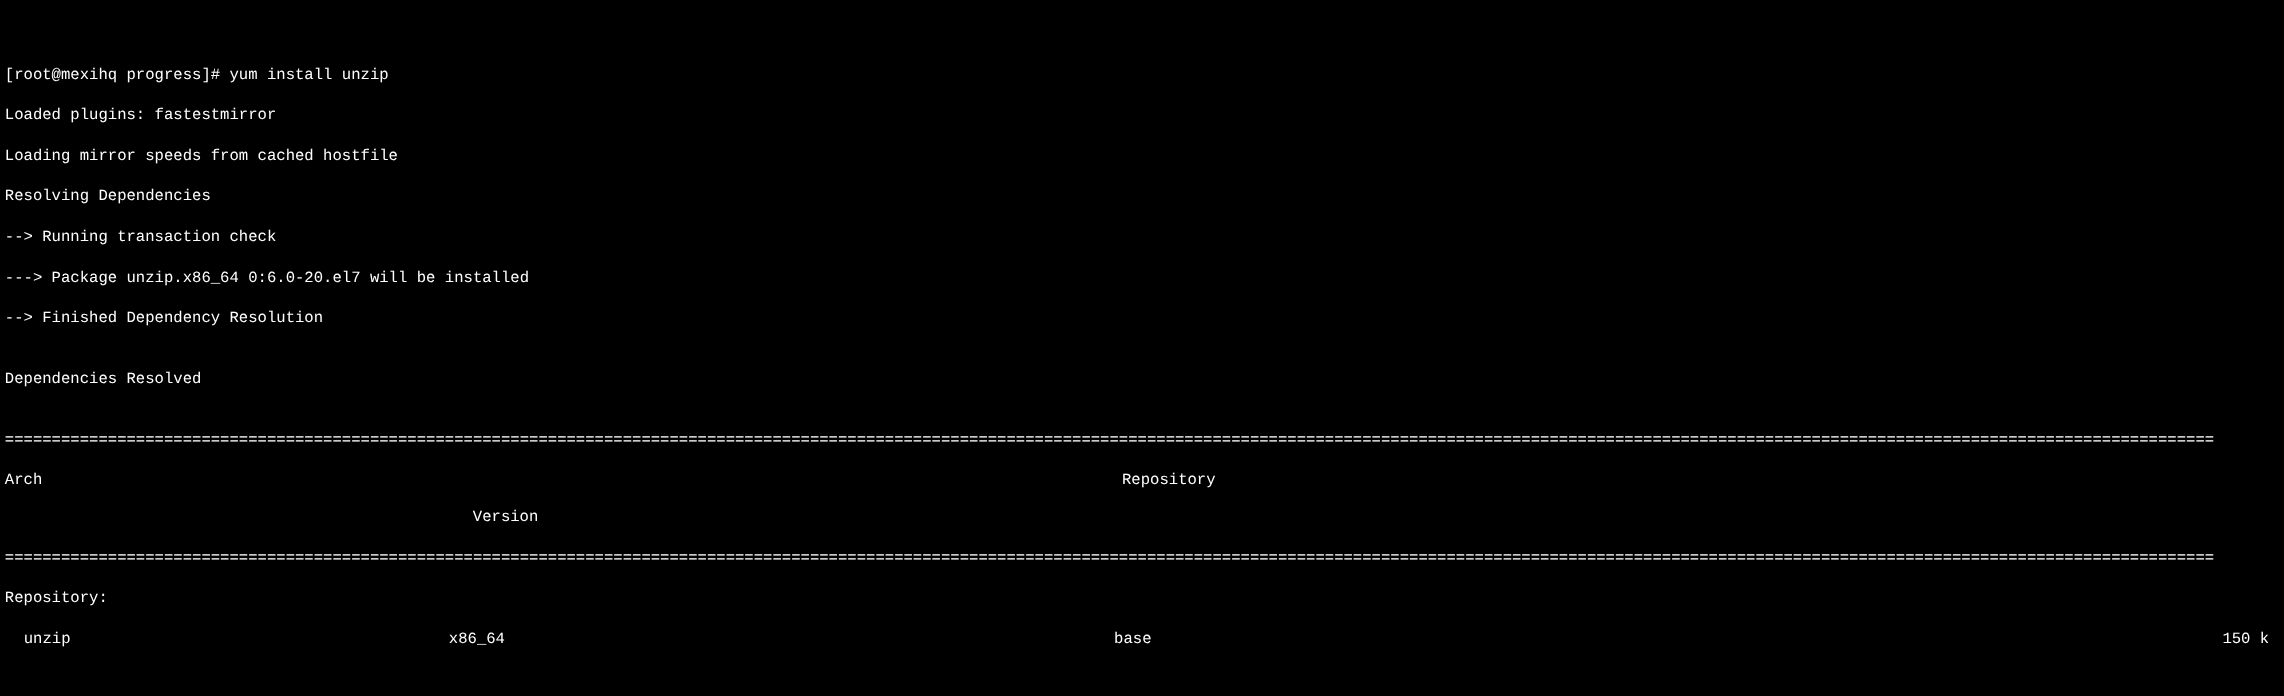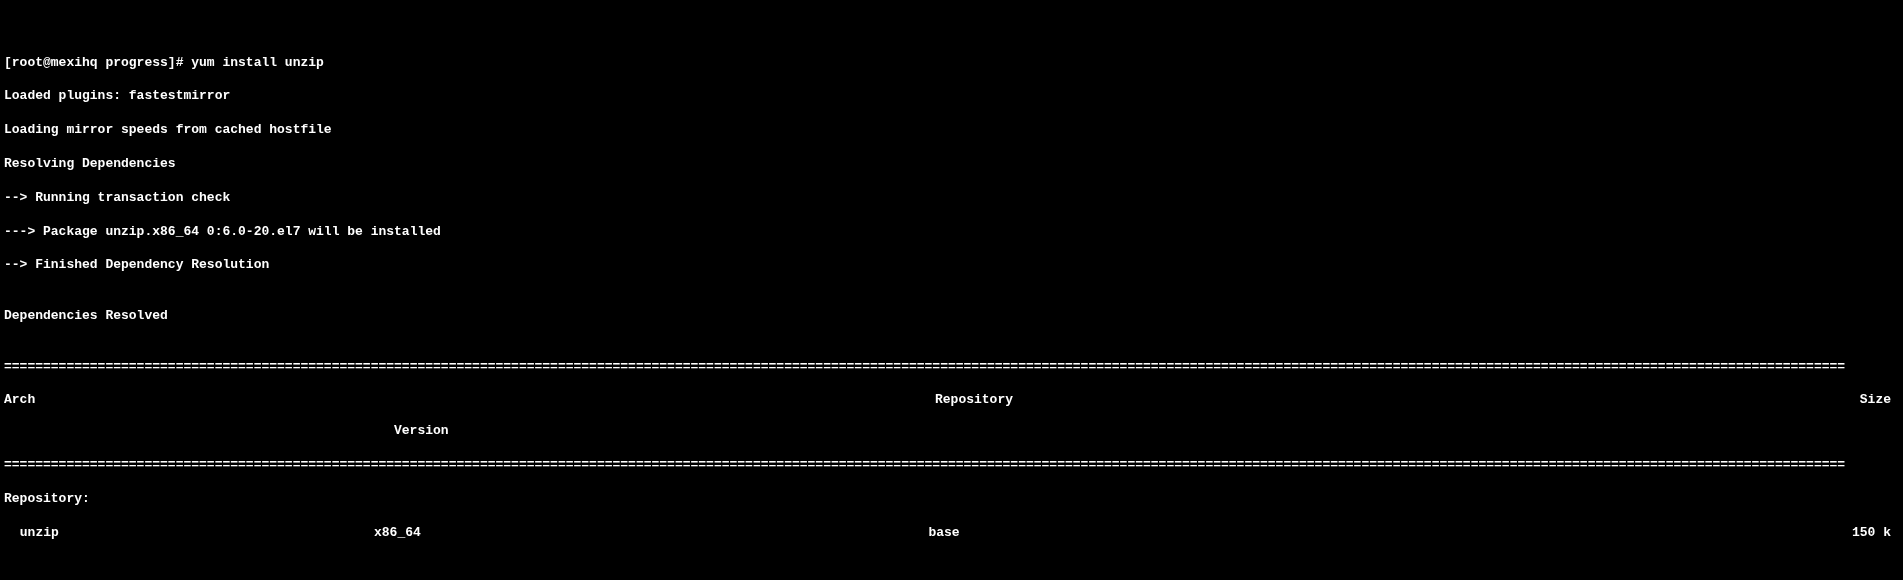--- a/index.html
+++ b/index.html
@@ -1,19 +1,18 @@
 <!DOCTYPE html>
 <html><head>
   <meta charset="utf-8">
   <style>
     * {
       margin: 0;
       padding: 0;
       box-sizing: border-box;
-      font-weight: bold;
     }
     body {
       background: #000000;
       color: #ffffff;
       font-family: 'Courier New', monospace;
       font-size: 13px;
       line-height: 1.3;
       padding: 4px;
       white-space: pre;
       width: 1903px;
@@ -50,21 +49,20 @@
 <span class="line">---&gt; Package unzip.x86_64 0:6.0-20.el7 will be installed</span>
 <span class="line">--&gt; Finished Dependency Resolution</span>
 <span class="line"></span>
 <span class="line">Dependencies Resolved</span>
 <span class="line"></span>
 <span class="line divider">============================================================================================================================================================================================================================================</span>
 <div class="cols">
   <span class="col-arch">Arch</span>
   <span class="col-version">Version</span>
   <span class="col-repository">Repository</span>
-  <span class="col-size">Size</span>
 </div>
 <span class="line divider">============================================================================================================================================================================================================================================</span>
 <span class="line">Repository:</span>
 <div class="cols">
   <span class="col-package"> unzip</span>
   <span class="col-arch">x86_64</span>
   <span class="col-repository">base</span>
   <span class="col-size">150 k</span>
 </div>
 <span class="line"> </span>

